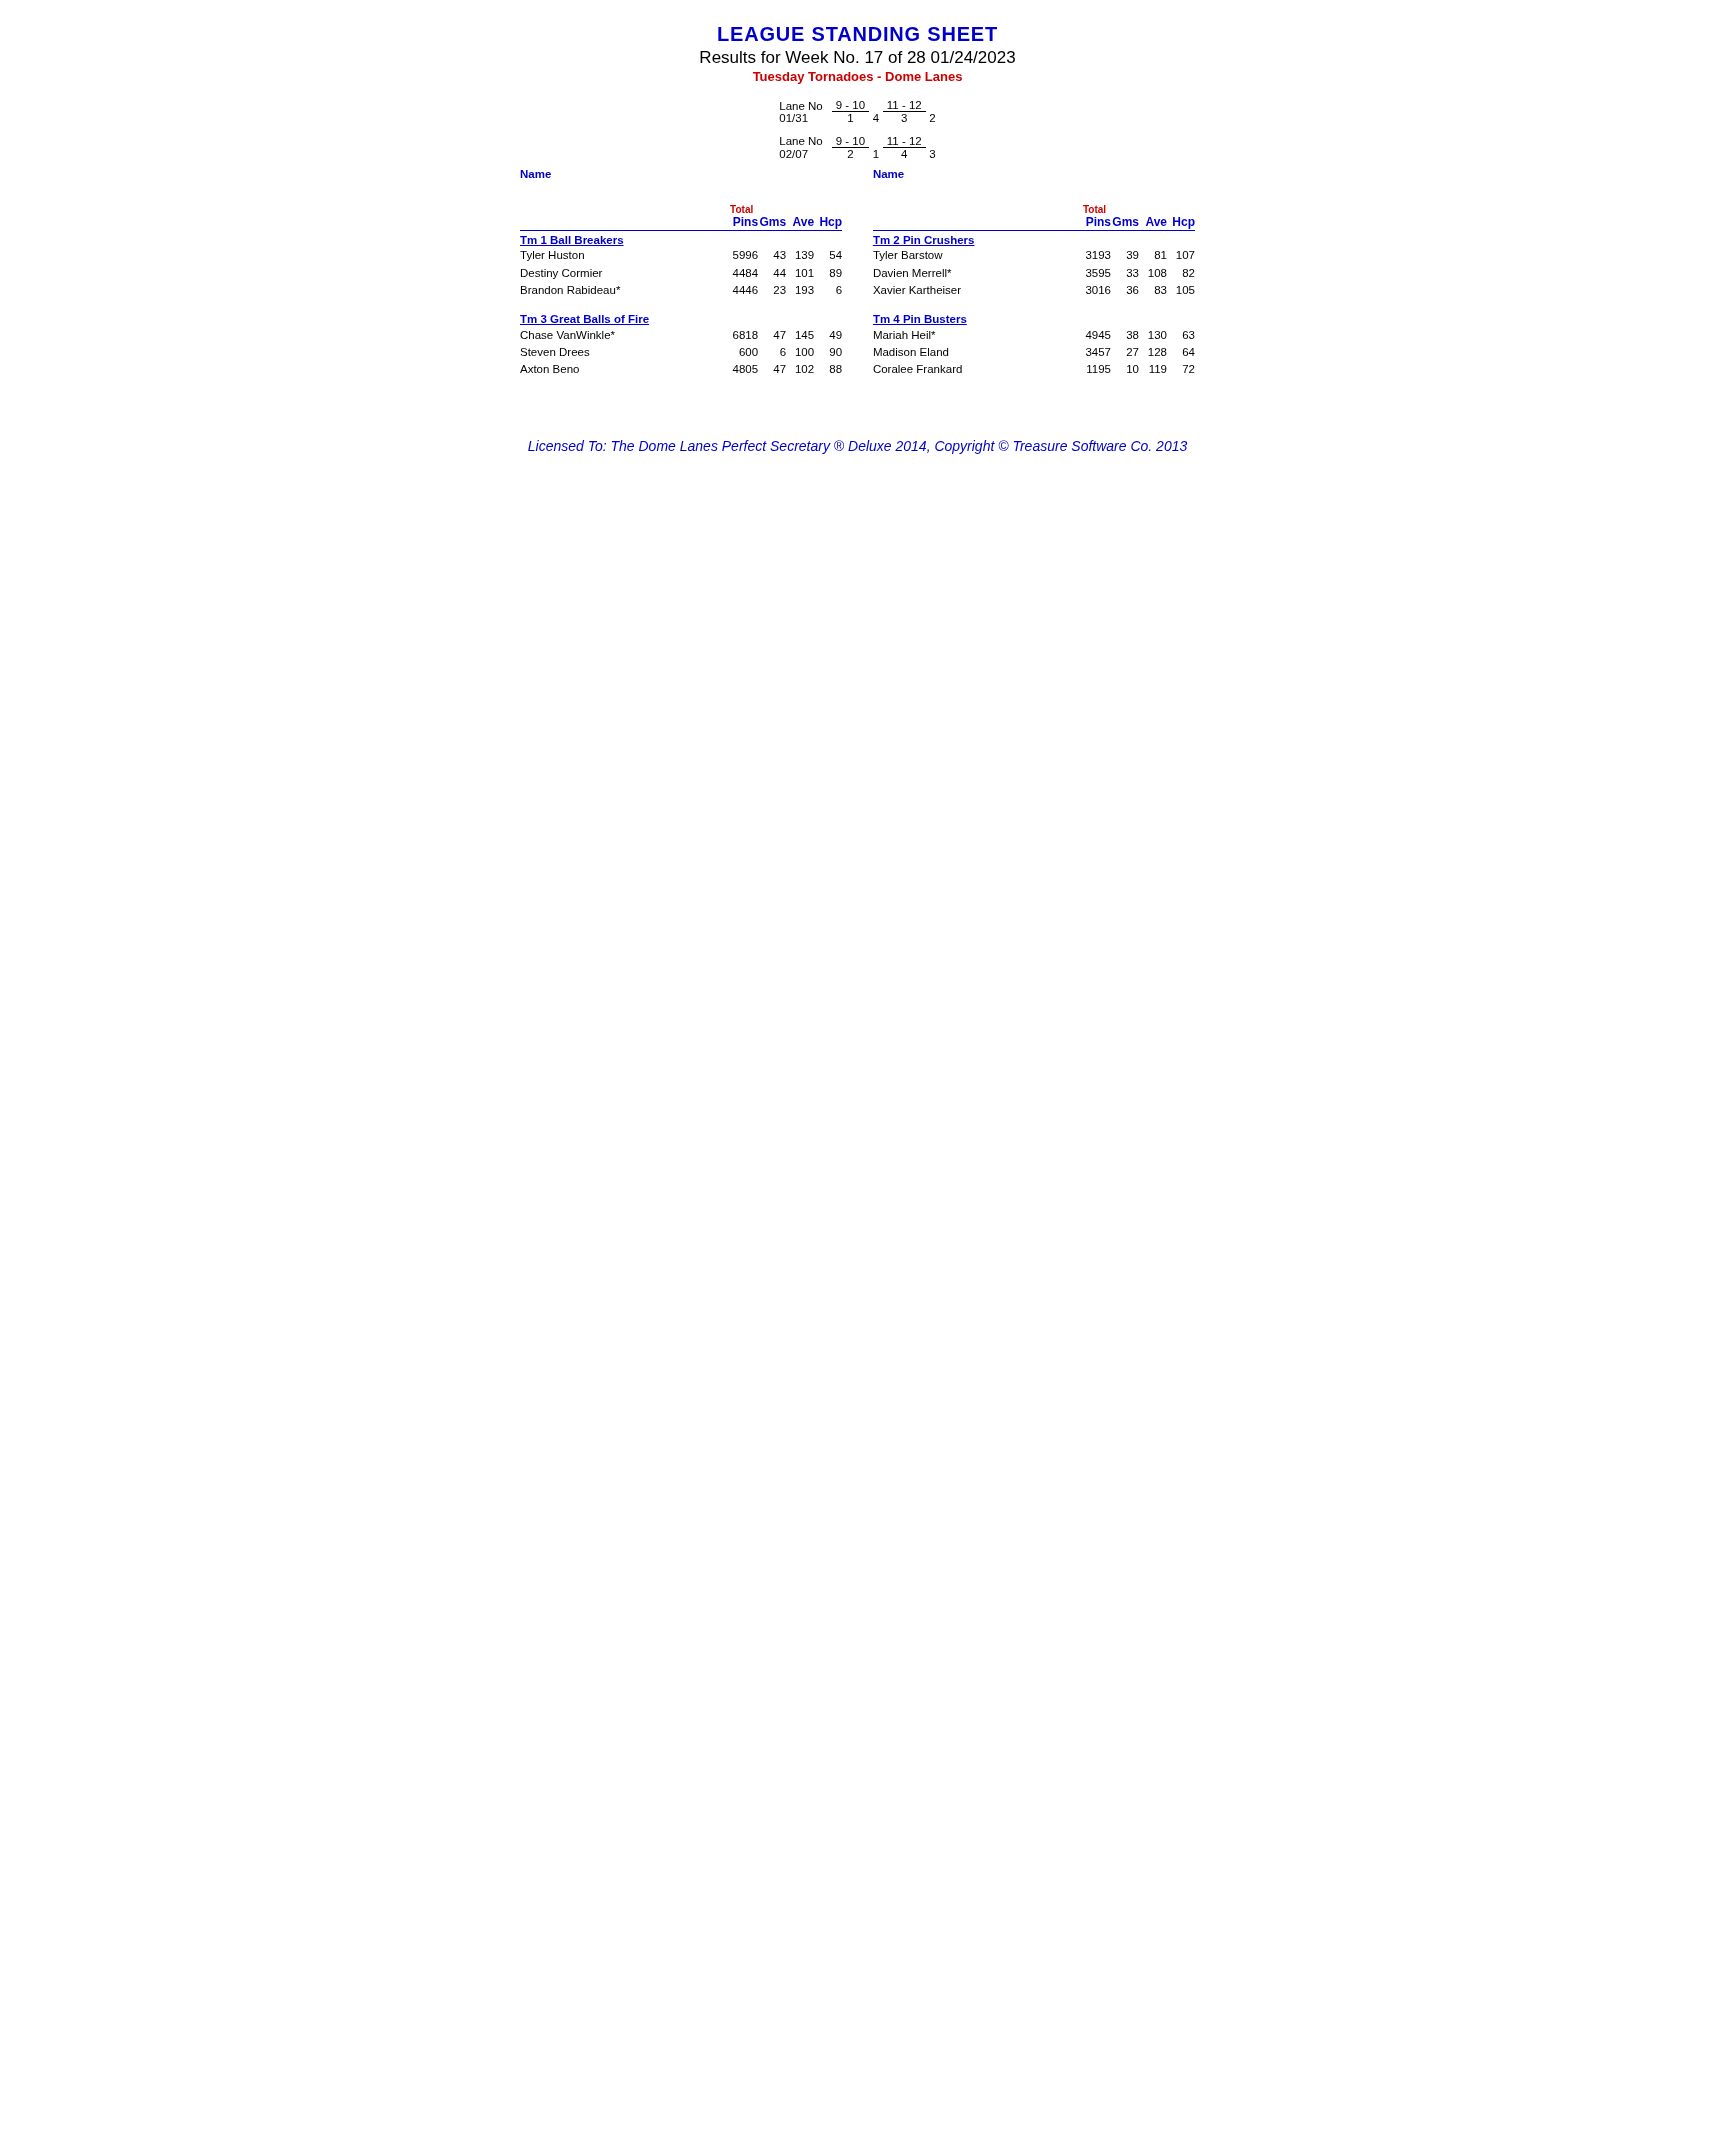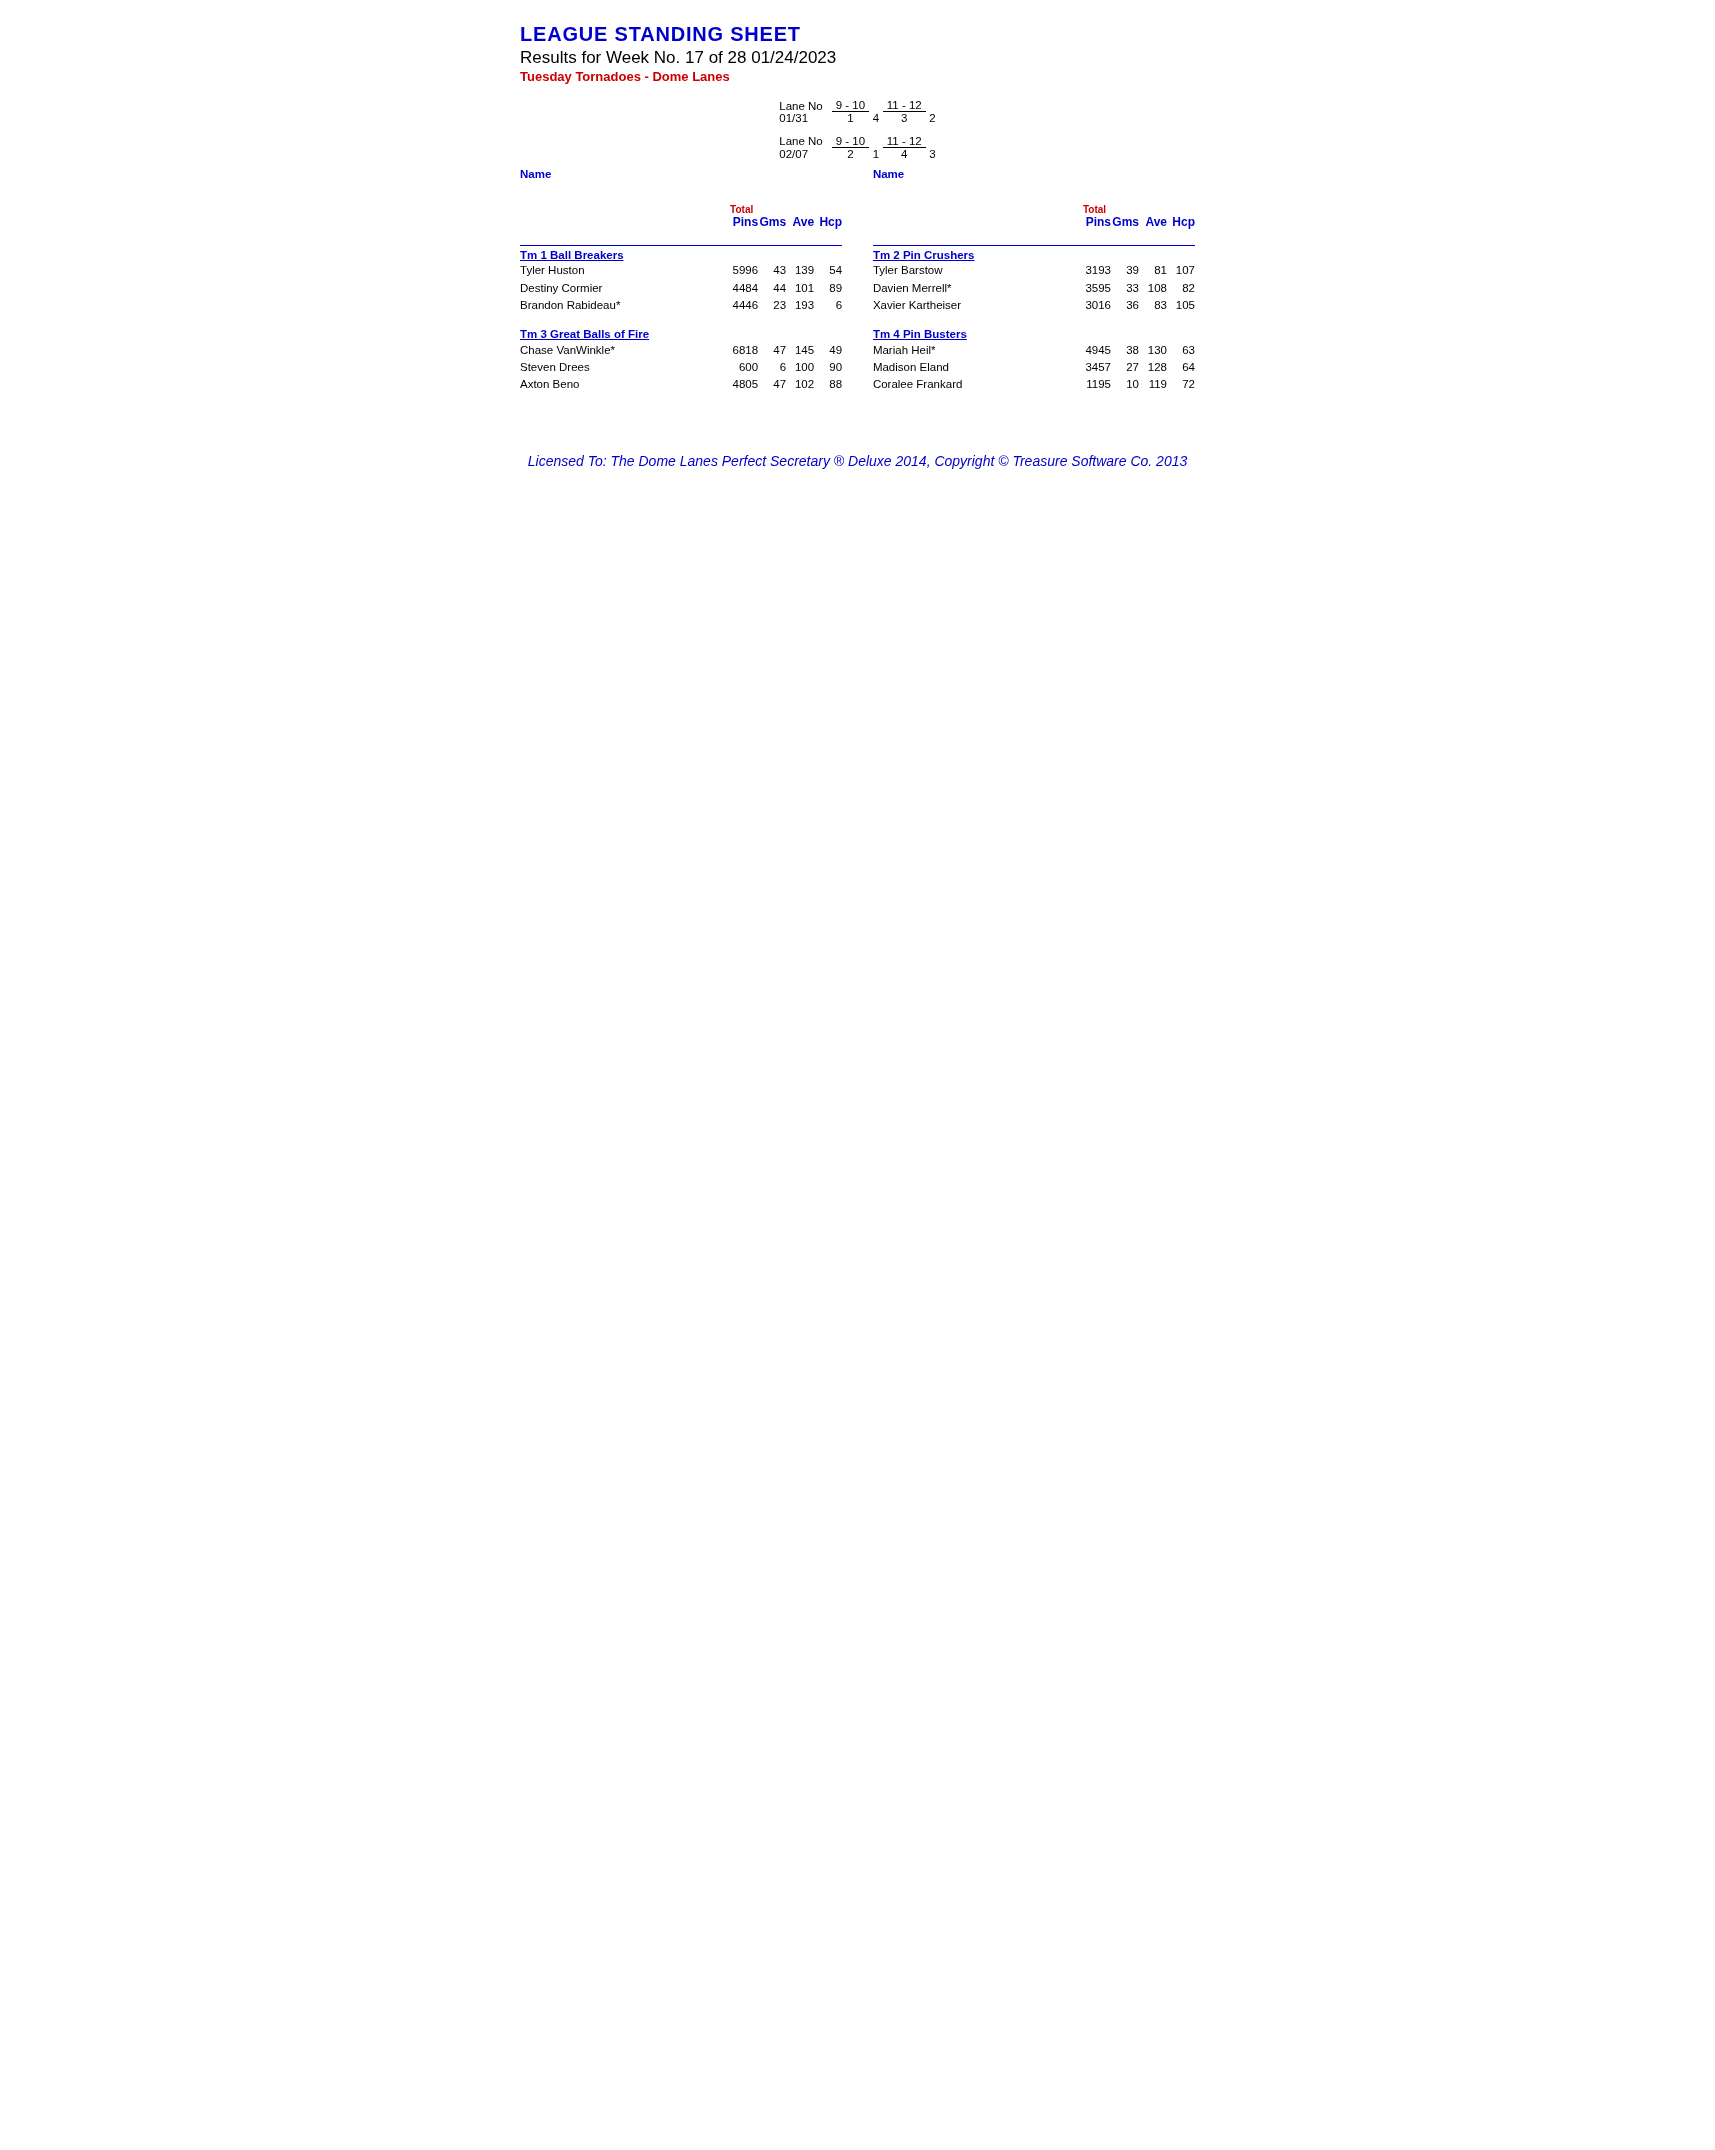--- a/index.html
+++ b/index.html
@@ -12,21 +12,21 @@
       background: #ffffff;
       font-family: Arial, sans-serif;
       font-size: 11.5px;
       color: #000000;
       padding: 23px 31px;
       max-width: 737px;
       margin: 0 auto;
     }
 
     .page-header {
-      text-align: left;
+      text-align: center;
       margin-bottom: 15.4px;
     }
 
     .main-title {
       font-size: 20px;
       font-weight: bold;
       color: #0000cc;
       letter-spacing: 0.8px;
     }
 
@@ -97,21 +97,21 @@
       margin-top: 46px;
       font-style: italic;
       font-size: 14px;
       color: #0000cc;
     }
 
     .col-headers-wrapper {
       display: flex;
       margin-bottom: 3.1px;
       border-bottom: 1.5px solid #0000cc;
-      padding-bottom: 16px;
+      padding-bottom: 1px;
     }
 
     .header-name-col {
       flex: 1;
       color: #0000cc;
       font-weight: bold;
       font-size: 11.5px;
     }
 
     .header-total-group {

